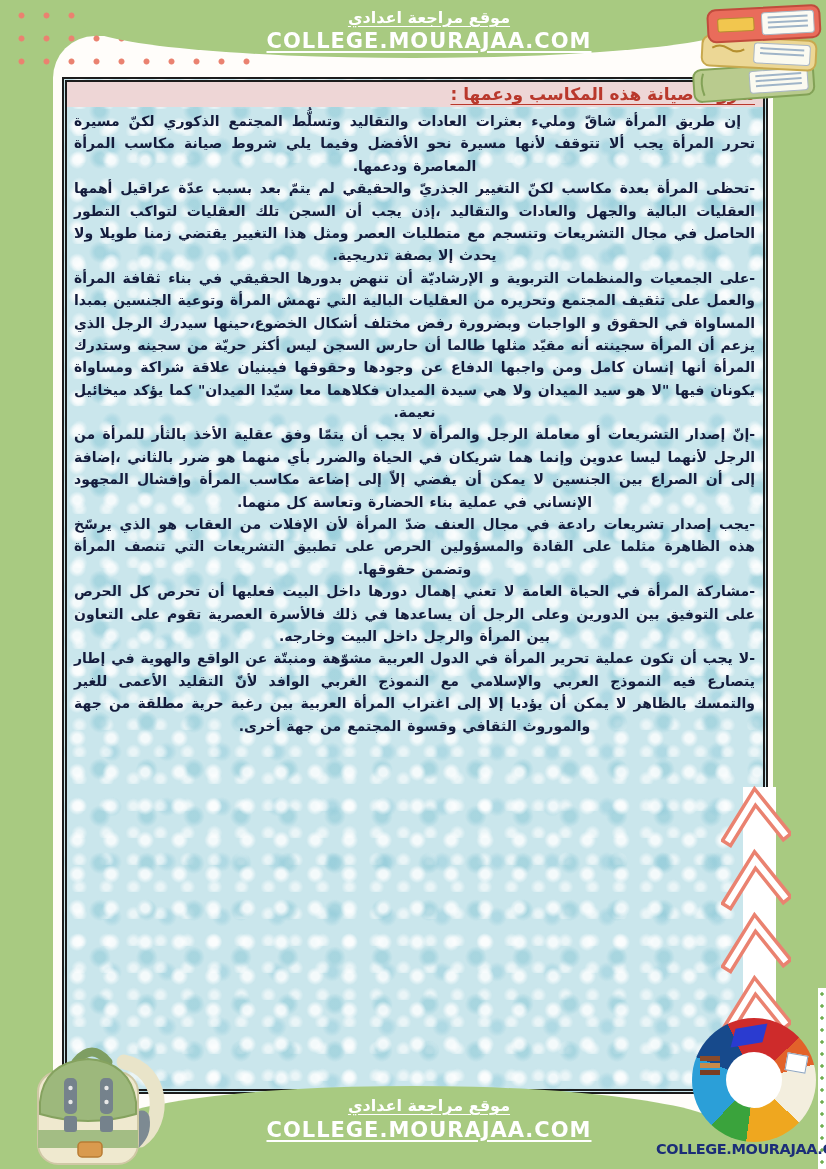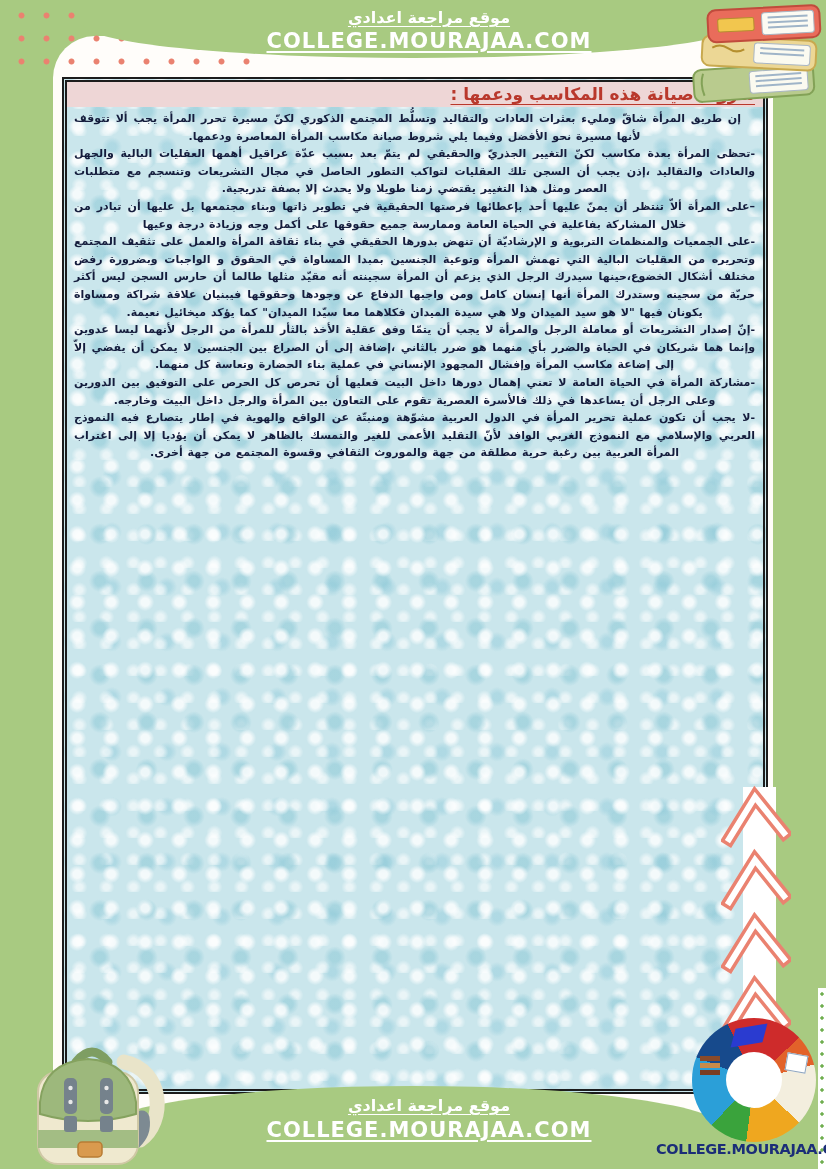--- a/index.html
+++ b/index.html
@@ -47,21 +47,21 @@
   .title-row{
     background:#eed6d6;padding:2px 8px 3px 8px;direction:rtl;text-align:right;
   }
   .title-text{
     color:#b9382c;font-size:17px;font-weight:bold;
     text-decoration:underline;text-underline-offset:4px;
   }
   .article{padding:3px 8px 0 7px;}
   .article p{
     margin:0;direction:rtl;text-align:justify;text-align-last:center;
-    color:#141c3c;font-weight:bold;font-size:11px;line-height:1.6;
+    color:#141c3c;font-weight:bold;font-size:14px;line-height:1.6;
     word-spacing:1px;
   }
   .article p.indent{text-indent:14px;}
   
   .footer-dome{
     position:absolute;left:100px;top:1086px;width:626px;height:100px;background:#a8ca81;
     border-top-left-radius:50% 44px;border-top-right-radius:50% 44px;z-index:5;
   }
   
   .chevron-strip{position:absolute;left:743px;top:787px;width:33px;height:250px;background:#ffffff;z-index:4;}
@@ -103,23 +103,23 @@
 <div class="header-text hdr1 site-ar">موقع مراجعة اعدادي</div>
 <div class="header-text hdr2 site-url">COLLEGE.MOURAJAA.COM</div>
 
 <div class="box">
   <div class="title-row">
     <span class="title-text">شروط صيانة هذه المكاسب ودعمها :</span>
   </div>
   <div class="article">
     <p class="indent">إن طريق المرأة شاقّ ومليء بعثرات العادات والتقاليد وتسلُّط المجتمع الذكوري لكنّ مسيرة تحرر المرأة يجب ألا تتوقف لأنها مسيرة نحو الأفضل وفيما يلي شروط صيانة مكاسب المرأة المعاصرة ودعمها.</p>
     <p>-تحظى المرأة بعدة مكاسب لكنّ التغيير الجذريّ والحقيقي لم يتمّ بعد بسبب عدّة عراقيل أهمها العقليات البالية والجهل والعادات والتقاليد ،إذن يجب أن السجن تلك العقليات لتواكب التطور الحاصل في مجال التشريعات وتنسجم مع متطلبات العصر ومثل هذا التغيير يقتضي زمنا طويلا ولا يحدث إلا بصفة تدريجية.</p>
-    <p>–على المرأة ألاّ تنتظر أن يمنّ عليها أحد بإعطائها فرصتها الحقيقية في تطوير ذاتها وبناء مجتمعها بل عليها أن تبادر من خلال المشاركة بفاعلية في الحياة العامة وممارسة جميع حقوقها على أكمل وجه وزيادة درجة وعيها</p>
     <p>-على الجمعيات والمنظمات التربوية و الإرشاديّة أن تنهض بدورها الحقيقي في بناء ثقافة المرأة والعمل على تثقيف المجتمع وتحريره من العقليات البالية التي تهمش المرأة وتوعية الجنسين بمبدا المساواة في الحقوق و الواجبات وبضرورة رفض مختلف أشكال الخضوع،حينها سيدرك الرجل الذي يزعم أن المرأة سجينته أنه مقيّد مثلها طالما أن حارس السجن ليس أكثر حريّة من سجينه وستدرك المرأة أنها إنسان كامل ومن واجبها الدفاع عن وجودها وحقوقها فيبنيان علاقة شراكة ومساواة يكونان فيها "لا هو سيد الميدان ولا هي سيدة الميدان فكلاهما معا سيّدا الميدان" كما  يؤكد ميخائيل نعيمة.</p>
     <p>-إنّ إصدار التشريعات أو معاملة الرجل والمرأة لا يجب أن يتمّا وفق عقلية الأخذ بالثأر للمرأة من الرجل لأنهما ليسا عدوين وإنما هما شريكان في الحياة والضرر بأي منهما هو ضرر بالثاني ،إضافة إلى أن الصراع بين الجنسين لا يمكن أن يفضي إلاّ إلى إضاعة مكاسب المرأة وإفشال المجهود الإنساني في عملية بناء الحضارة وتعاسة كل منهما.</p>
+    <p>-يجب إصدار تشريعات رادعة في مجال العنف ضدّ المرأة لأن الإفلات من العقاب هو الذي يرسّخ هذه الظاهرة مثلما على القادة والمسؤولين الحرص على تطبيق التشريعات التي تنصف المرأة وتضمن حقوقها.</p>
     <p>-مشاركة المرأة في الحياة العامة لا تعني إهمال دورها داخل البيت فعليها أن تحرص كل الحرص على التوفيق بين الدورين وعلى الرجل أن يساعدها في ذلك فالأسرة العصرية تقوم على التعاون بين المرأة والرجل داخل البيت وخارجه.</p>
     <p>-لا يجب أن تكون عملية تحرير المرأة في الدول العربية مشوّهة ومنبتّة عن الواقع والهوية في إطار يتصارع فيه النموذج العربي والإسلامي مع النموذج الغربي الوافد لأنّ التقليد الأعمى للغير والتمسك بالظاهر لا يمكن أن يؤديا إلا إلى اغتراب المرأة العربية بين رغبة حرية مطلقة من جهة والموروث الثقافي وقسوة المجتمع من جهة أخرى.</p>
   </div>
 </div>
 
 <svg class="books" width="138" height="102" viewBox="0 0 138 102">
   <g transform="rotate(-4 70 84)">
     <rect x="6" y="64" width="120" height="32" rx="8" fill="#b9cb8e" stroke="#83a257" stroke-width="2"></rect>
     <rect x="62" y="69" width="58" height="22" rx="3" fill="#fbfaf0" stroke="#a9b6c4" stroke-width="1"></rect>
     <path d="M68 74 h46 M68 79 h46 M68 84 h46" stroke="#9fb4c8" stroke-width="2" fill="none"></path>

